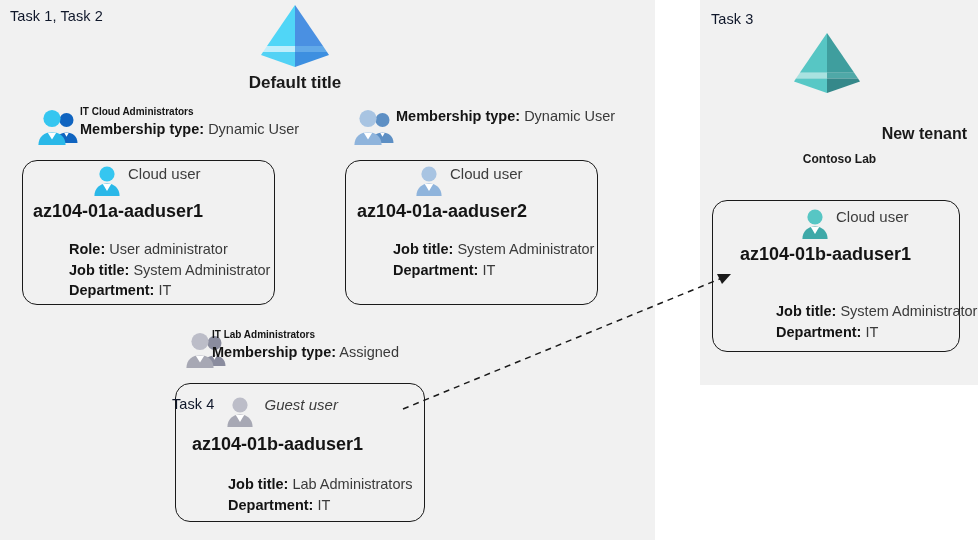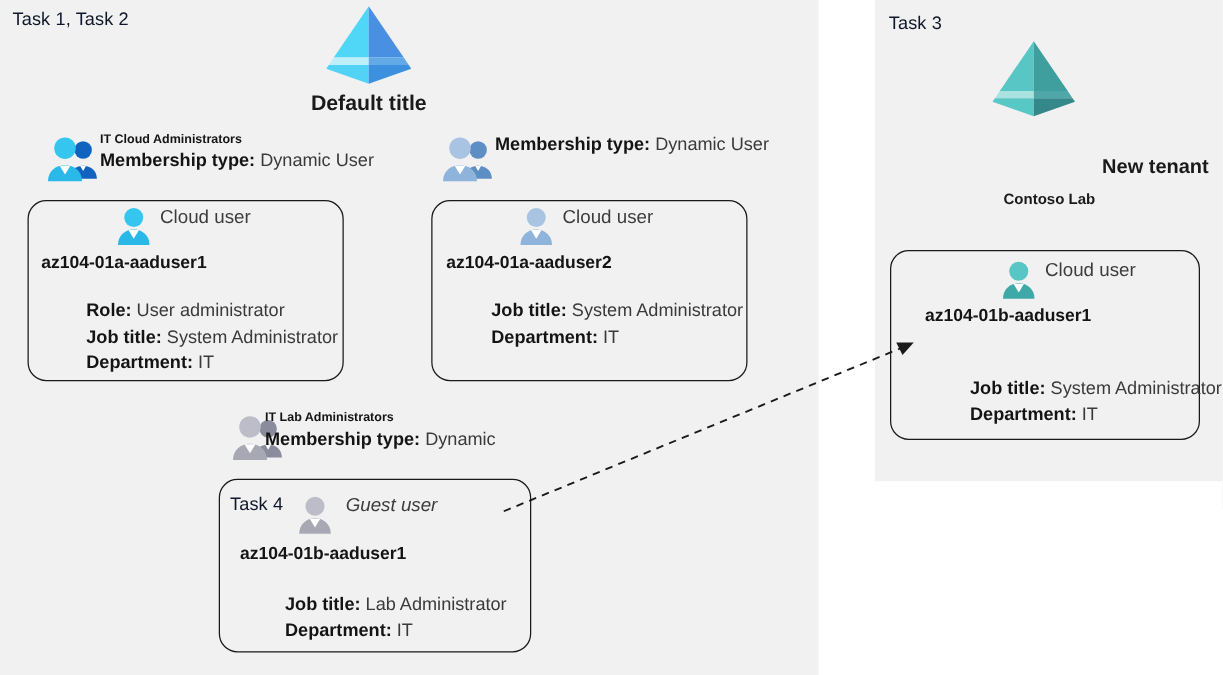--- a/index.html
+++ b/index.html
@@ -30,21 +30,21 @@
 
   .card{
     position:absolute;border:1.6px solid #1a1a1a;border-radius:15px;
     background:#f1f1f1;box-sizing:border-box;
   }
   .card-head{
     position:absolute;display:flex;gap:6px;white-space:nowrap;
   }
   .card-usertype{font-size:15px;color:#3c3c3c;}
   .card-name{
-    position:absolute;font-weight:bold;font-size:14px;color:#141414;white-space:nowrap;
+    position:absolute;font-weight:bold;font-size:18px;color:#141414;white-space:nowrap;
   }
   .card-attrs{position:absolute;font-size:14.5px;line-height:1.42;color:#3a3a3a;white-space:nowrap;}
   .card-attrs b{color:#141414;font-weight:bold;margin-left:36px;}
 
   .icon{display:inline-block;vertical-align:middle;}
   svg{display:block;overflow:visible;}
 
   #connector{position:absolute;left:0;top:0;width:978px;height:540px;pointer-events:none;}
 </style>
 </head>
@@ -175,42 +175,42 @@
     <path d="M28.2 25.8l2.3 4 2.3-4z" fill="#ffffff"></path>
     <circle cx="16" cy="11.5" r="8.6" fill="#bcbdc8"></circle>
     <path d="M2.4 38c0-8 6.1-13 13.6-13s13.6 5 13.6 13z" fill="#a7a8b4"></path>
     <path d="M11.6 25.4l4.4 7.2 4.4-7.2z" fill="#ffffff"></path>
   </svg>
 </div>
 <div class="group-head" style="left:212px;top:329px;">
   <div class="group-title">IT Lab Administrators</div>
   <div class="group-meta">
     <b>Membership type:</b>
-    <span>Dynamic</span>
+    <span>Assigned</span>
   </div>
 </div>
 
 <div class="card" style="left:175px;top:383px;width:250px;height:139px;">
 </div>
-<div class="card-head" style="left:184px;top:396px;">
+<div class="card-head" style="left:172px;top:396px;">
   <span class="task-label" style="position:static;">Task 4</span>
   <span class="icon" style="margin-left:4px;">
     <svg width="30" height="32" viewBox="0 0 30 32">
       <circle cx="15" cy="9" r="7.6" fill="#bcbdc8"></circle>
       <path d="M2.4 31c0-7.6 5.6-12.4 12.6-12.4S27.6 23.4 27.6 31z" fill="#a7a8b4"></path>
       <path d="M10.8 19l4.2 7 4.2-7z" fill="#ffffff"></path>
     </svg>
   </span>
   <span class="card-usertype" style="margin-left:4px;font-style:italic;">Guest user</span>
 </div>
 <div class="card-name" style="left:192px;top:434px;">az104-01b-aaduser1</div>
 <div class="card-attrs" style="left:192px;top:474px;">
   <div>
     <b>Job title:</b>
-    <span>Lab Administrator</span>
+    <span>Lab Administrators</span>
   </div>
   <div>
     <b>Department:</b>
     <span>IT</span>
   </div>
 </div>
 
 <div class="card" style="left:712px;top:200px;width:248px;height:152px;">
 </div>
 <div class="card-head" style="left:800px;top:208px;">

